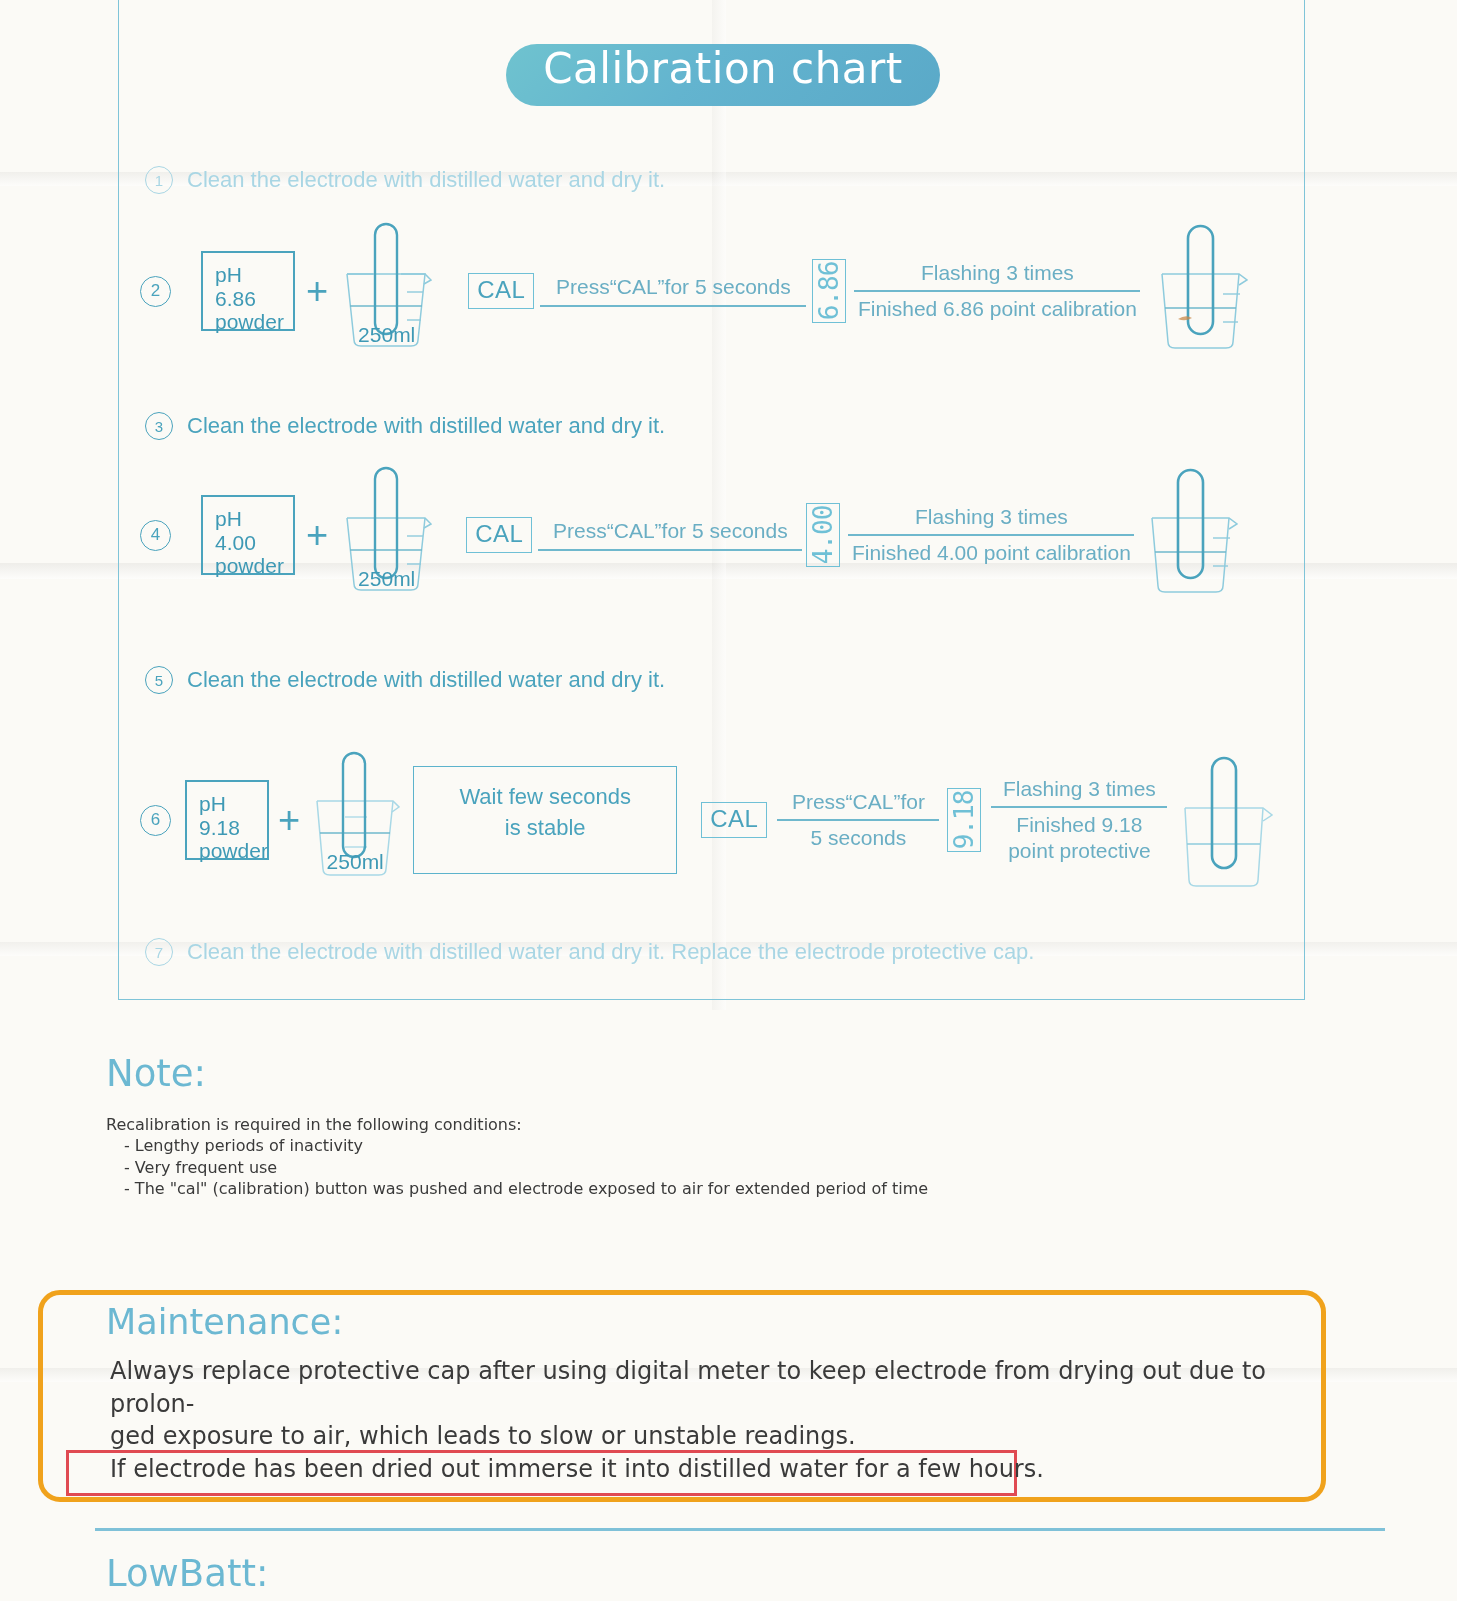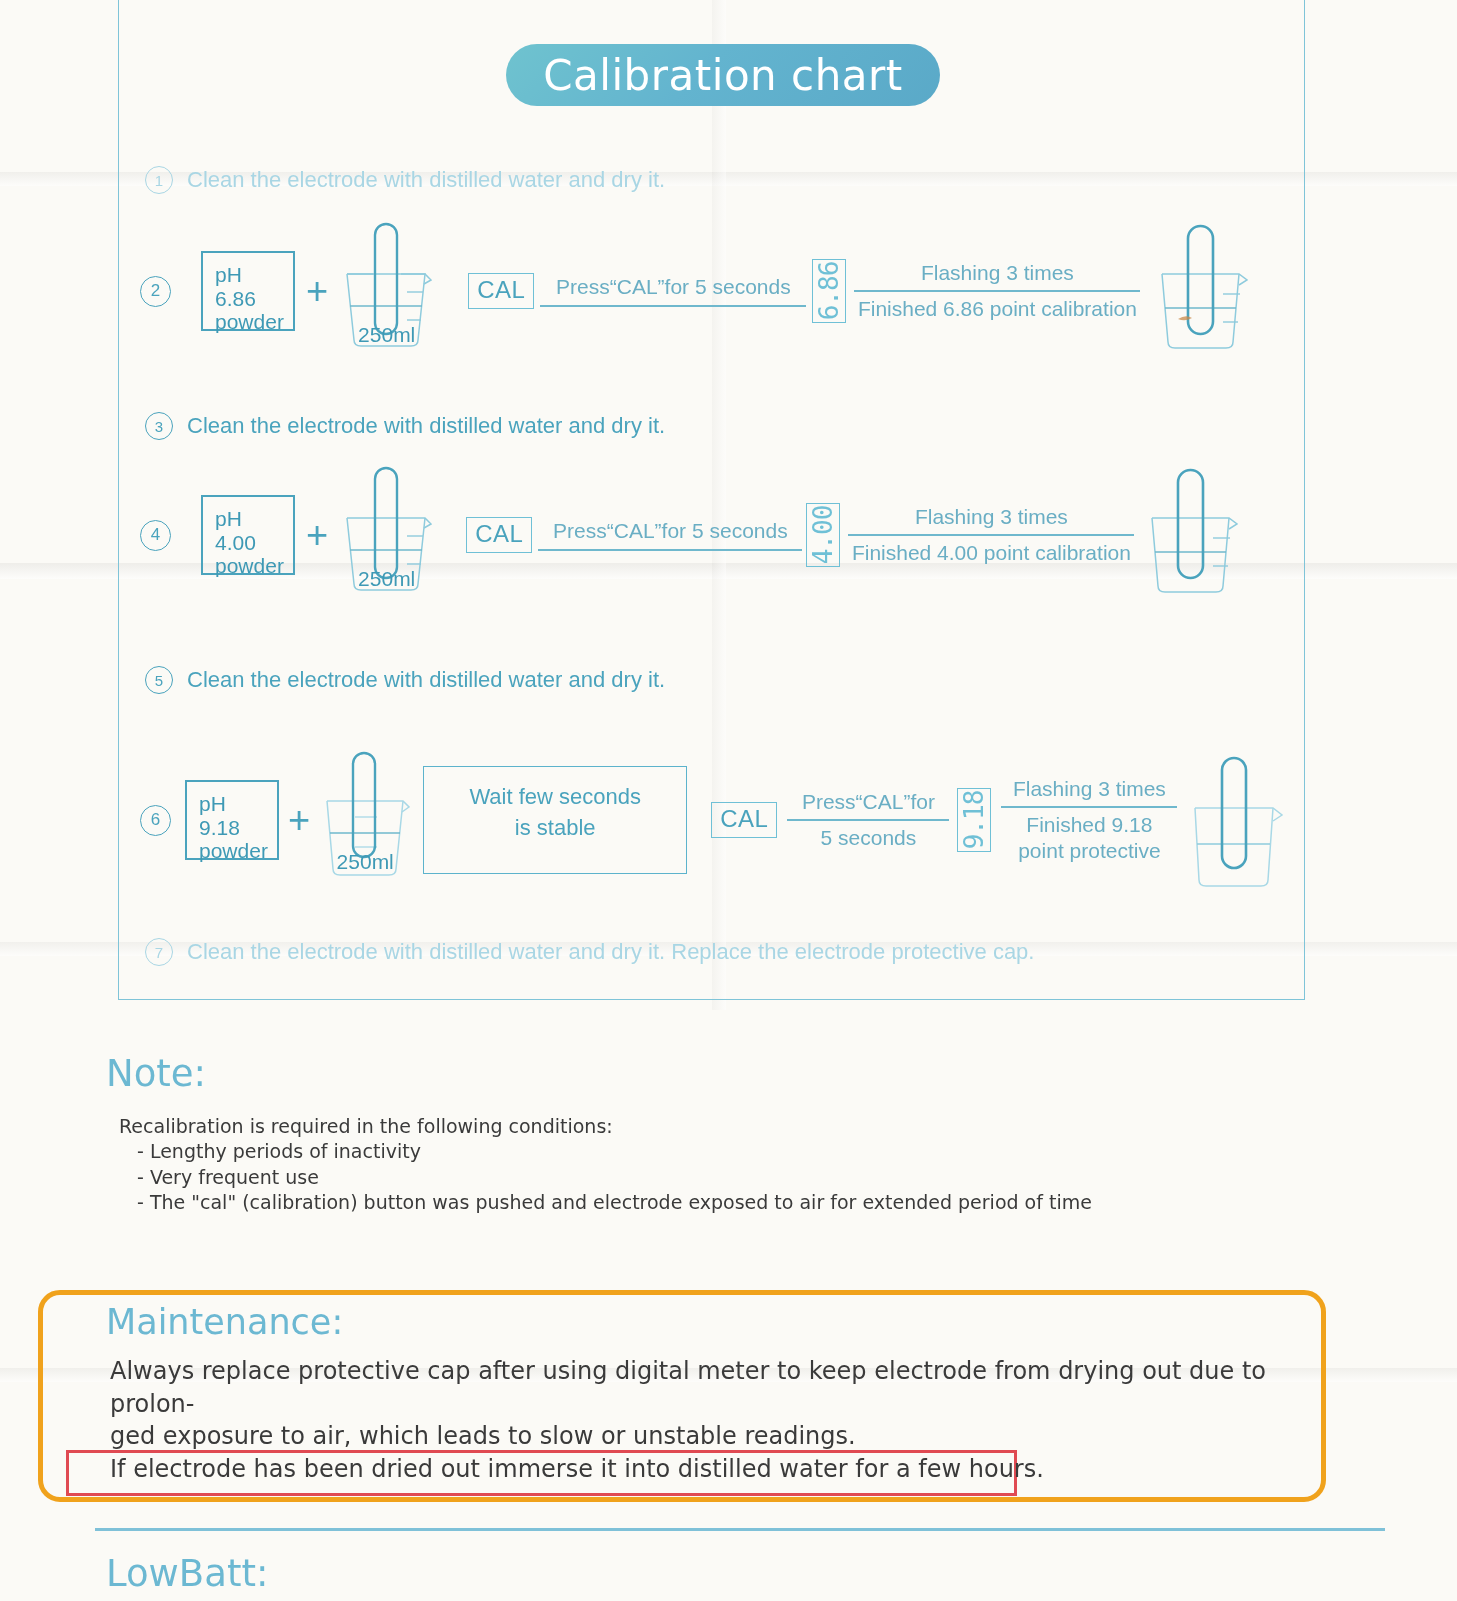--- a/index.html
+++ b/index.html
@@ -24,21 +24,21 @@
   .frame{
     position:absolute;left:118px;top:-20px;width:1187px;height:1020px;
     border:1.5px solid #7fc4d8;
     box-sizing:border-box;
   }
 
   .title-pill{
     position:absolute;left:506px;top:44px;width:434px;height:62px;
     border-radius:31px;
     background:linear-gradient(135deg,#6fc3cf 0%,#63b4cf 45%,#5aa9c8 100%);
-    display:flex;align-items:center;justify-content:center;
+    display:flex;align-items:flex-start;justify-content:center;
   }
   .title-pill span{
     color:#ffffff;font-size:42px;letter-spacing:.5px;font-weight:400;
     font-family:"DejaVu Sans", sans-serif;
   }
 
   .step-line{position:absolute;display:flex;align-items:center;gap:14px;color:#4aa3bd;font-size:22px;}
   .step-line.faded{color:#a9d6e4;}
   .circ{
     width:26px;height:26px;border-radius:50%;border:1.6px solid currentColor;
@@ -78,21 +78,21 @@
     font-family:"DejaVu Sans Mono", monospace;
     font-size:26px;color:#6fc0d6;letter-spacing:-1px;white-space:nowrap;
   }
 
   .wait-box{
     border:1.8px solid #5cb3cc;color:#4aa3bd;font-size:22px;line-height:1.42;
     text-align:center;padding:14px 18px;box-sizing:border-box;
   }
 
   .note-h{position:absolute;left:106px;top:1052px;color:#6cb8d2;font-size:37px;font-family:"DejaVu Sans", sans-serif;}
-  .note-body{position:absolute;left:119px;top:1114px;color:#3a3a3a;font-size:19px;line-height:1.33;font-family:"DejaVu Sans", sans-serif;}
+  .note-body{position:absolute;left:106px;top:1114px;color:#3a3a3a;font-size:16px;line-height:1.33;font-family:"DejaVu Sans", sans-serif;}
   .note-body .ind{padding-left:18px;}
 
   .maint-box{
     position:absolute;left:38px;top:1290px;width:1288px;height:212px;
     border:5px solid #f0a21c;border-radius:22px;box-sizing:border-box;
   }
   .maint-h{position:absolute;left:106px;top:1302px;color:#6cb8d2;font-size:35px;font-family:"DejaVu Sans", sans-serif;}
   .maint-body{position:absolute;left:110px;top:1355px;width:1180px;color:#3a3a3a;font-size:24px;line-height:1.36;font-family:"DejaVu Sans", sans-serif;}
   .red-box{
     position:absolute;left:66px;top:1450px;width:951px;height:46px;
@@ -235,21 +235,21 @@
 </div>
 
 <div class="step-line" style="left:145px;top:666px;">
   <span class="circ">5</span>
   <span>Clean the electrode with distilled water and dry it.</span>
 </div>
 
 <div class="row" style="left:140px;top:748px;">
   <span class="num-badge">6</span>
 
-  <div class="powder-box" style="margin-left:14px;width:94px;height:80px;">
+  <div class="powder-box" style="margin-left:14px;width:84px;height:80px;">
     <div>pH 9.18</div>
     <div>powder</div>
   </div>
 
   <span class="plus" style="margin:0 9px;">+</span>
 
   <div class="beaker" style="width:92px;height:132px;margin-top:-6px;">
     <svg width="92" height="132" viewBox="0 0 92 132">
       <path d="M8 50 L14 118 Q14 124 21 124 L70 124 Q77 124 77 118 L84 50" fill="none" stroke="#a8d8e6" stroke-width="1.5"></path>
       <path d="M8 50 L84 50 L90 56 L83 61" fill="none" stroke="#a8d8e6" stroke-width="1.5"></path>

